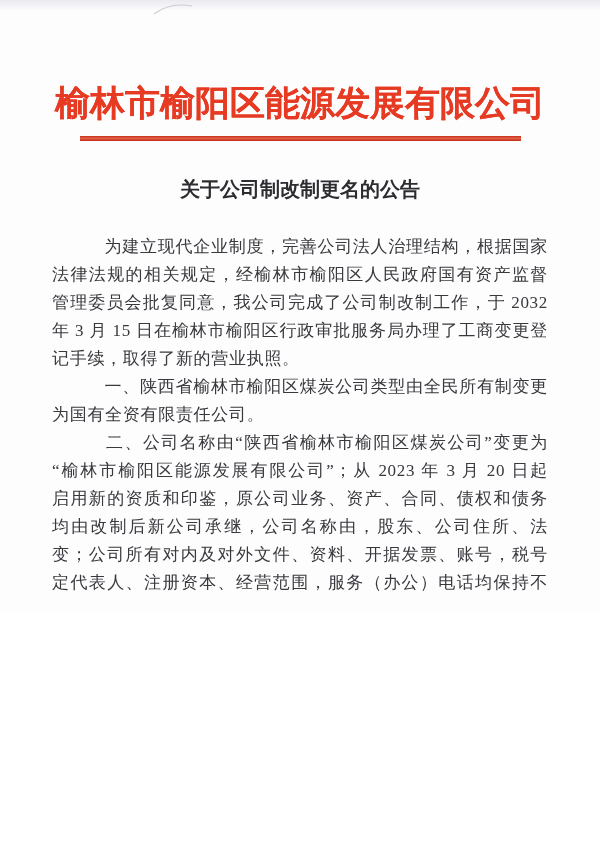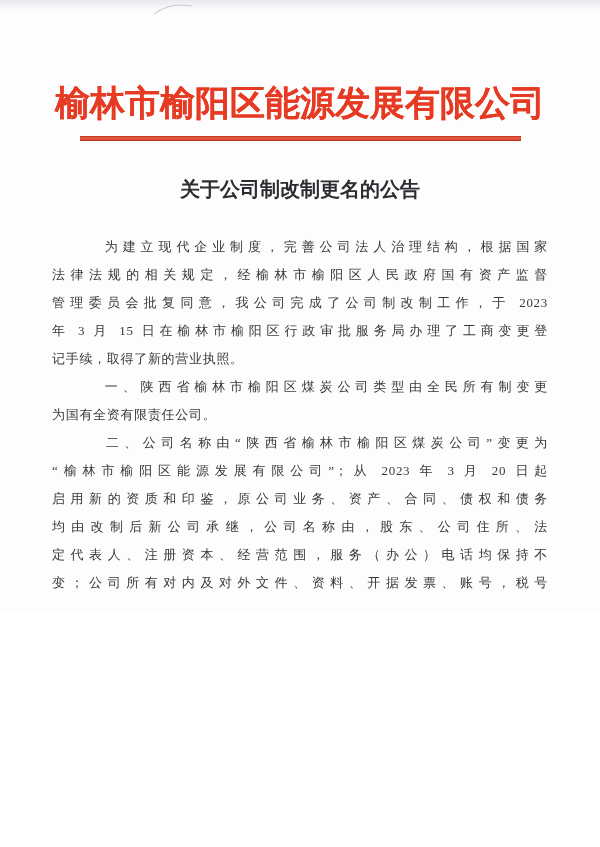--- a/index.html
+++ b/index.html
@@ -57,21 +57,21 @@
     position:absolute;left:0;top:176px;width:600px;
     text-align:center;
     font-weight:bold;
     font-size:20px;
     line-height:26px;
     color:#2c2c31;
     white-space:nowrap;
   }
   .body-text{
     position:absolute;left:52px;top:233px;width:496px;
-    font-size:13px;
+    font-size:17px;
     letter-spacing:0.7px;
     line-height:28px;
   }
   .bline{white-space:pre-wrap;}
   .bline.just{text-align:justify;text-align-last:justify;}
   .bline.pfirst{padding-left:17px;}
   .bline.pfirst.just{width:479px;}
   .signature{
     position:absolute;left:0;top:684px;width:600px;
     font-size:15.5px;
@@ -104,31 +104,31 @@
 
   <div class="letterhead">榆林市榆阳区能源发展有限公司</div>
 
   <div class="red-rule"></div>
 
   <div class="doc-title">关于公司制改制更名的公告</div>
 
   <div class="body-text">
       <div class="bline just pfirst">　　为建立现代企业制度，完善公司法人治理结构，根据国家</div>
       <div class="bline just">法律法规的相关规定，经榆林市榆阳区人民政府国有资产监督</div>
-      <div class="bline just">管理委员会批复同意，我公司完成了公司制改制工作，于 2023</div>
+      <div class="bline just">管理委员会批复同意，我公司完成了公司制改制工作，于 2032</div>
       <div class="bline just">年 3 月 15 日在榆林市榆阳区行政审批服务局办理了工商变更登</div>
       <div class="bline">记手续，取得了新的营业执照。</div>
       <div class="bline just pfirst">　　一、陕西省榆林市榆阳区煤炭公司类型由全民所有制变更</div>
       <div class="bline">为国有全资有限责任公司。</div>
       <div class="bline just pfirst">　　二、公司名称由“陕西省榆林市榆阳区煤炭公司”变更为</div>
       <div class="bline just">“榆林市榆阳区能源发展有限公司”；从 2023 年 3 月 20 日起</div>
       <div class="bline just">启用新的资质和印鉴，原公司业务、资产、合同、债权和债务</div>
       <div class="bline just">均由改制后新公司承继，公司名称由，股东、公司住所、法</div>
+      <div class="bline just">变；公司所有对内及对外文件、资料、开据发票、账号，税号</div>
       <div class="bline just">定代表人、注册资本、经营范围，服务（办公）电话均保持不</div>
-      <div class="bline just">变；公司所有对内及对外文件、资料、开据发票、账号，税号</div>
     </div>
 
   <div class="signature">
     <div class="sig-company">榆林市榆阳区能源发展有限公司</div>
     <div class="sig-date">2023 年 3 月 17 日</div>
   </div>
 
   <svg class="seal" viewBox="0 0 128 128">
     <defs>
       <path id="sealArcTop" d="M 32.2,95.8 A 45,45 0 1 1 95.8,95.8" fill="none"></path>

